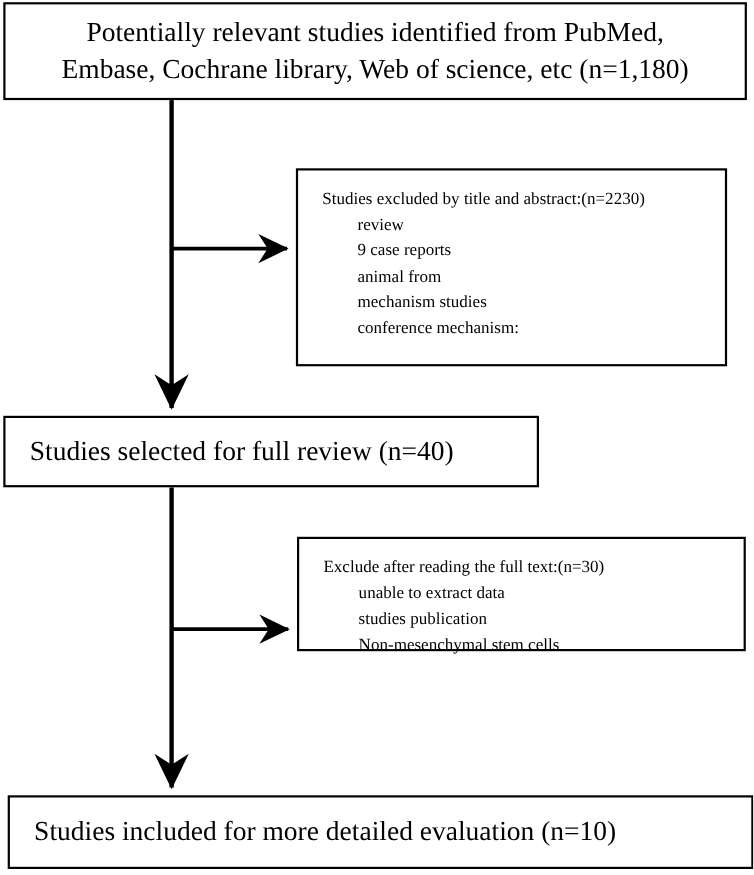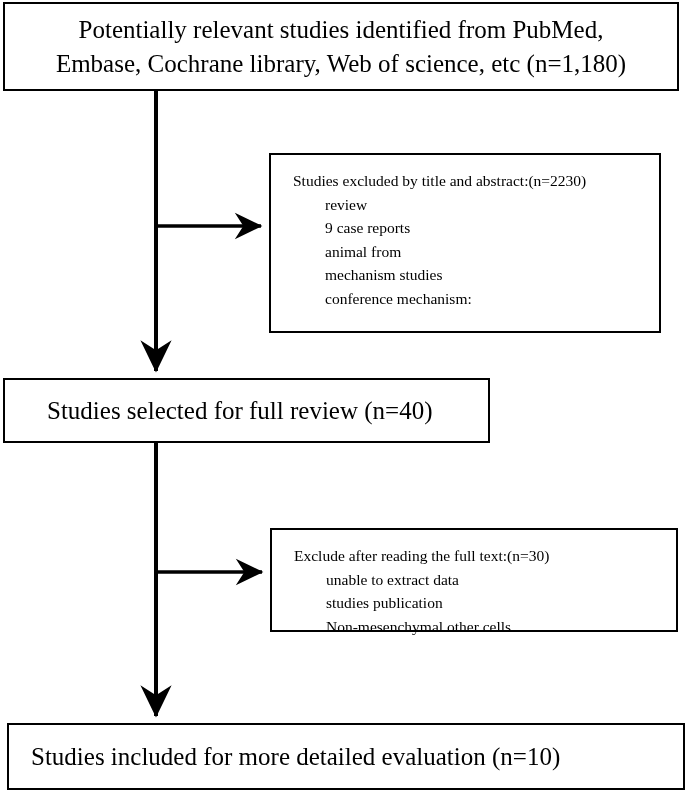--- a/index.html
+++ b/index.html
@@ -60,25 +60,25 @@
     margin-top: 17px;
   }
 
   #box-selected {
     left: 3px;
     top: 378px;
     width: 487px;
     height: 65px;
     font-size: 25px;
   }
-  #box-selected .txt { padding: 0 0 0 22px; width: 100%; text-align: left; margin-left: 20px; }
+  #box-selected .txt { padding: 0 0 0 22px; width: 100%; text-align: left; }
 
   #box-excluded-2 {
     left: 270px;
-    top: 528px;
+    top: 488px;
     width: 408px;
     height: 104px;
     font-size: 15.5px;
     padding: 14px 0 0 22px;
   }
 
   #box-included {
     left: 7px;
     top: 723px;
     width: 678px;
@@ -138,20 +138,20 @@
   </div>
 
   <div class="box box-centered" id="box-selected">
     <div class="txt">Studies selected for full review (n=40)</div>
   </div>
 
   <div class="box box-list" id="box-excluded-2">
     <div class="list-line">Exclude after reading the full text:(n=30)</div>
     <div class="list-line indent">unable to extract data</div>
     <div class="list-line indent">studies publication</div>
-    <div class="list-line indent">Non-mesenchymal other cells</div>
+    <div class="list-line indent">Non-mesenchymal stem cells</div>
   </div>
 
   <div class="box box-centered" id="box-included">
     <div class="txt">Studies included for more detailed evaluation (n=10)</div>
   </div>
 
 </div>
 
 </body></html>

